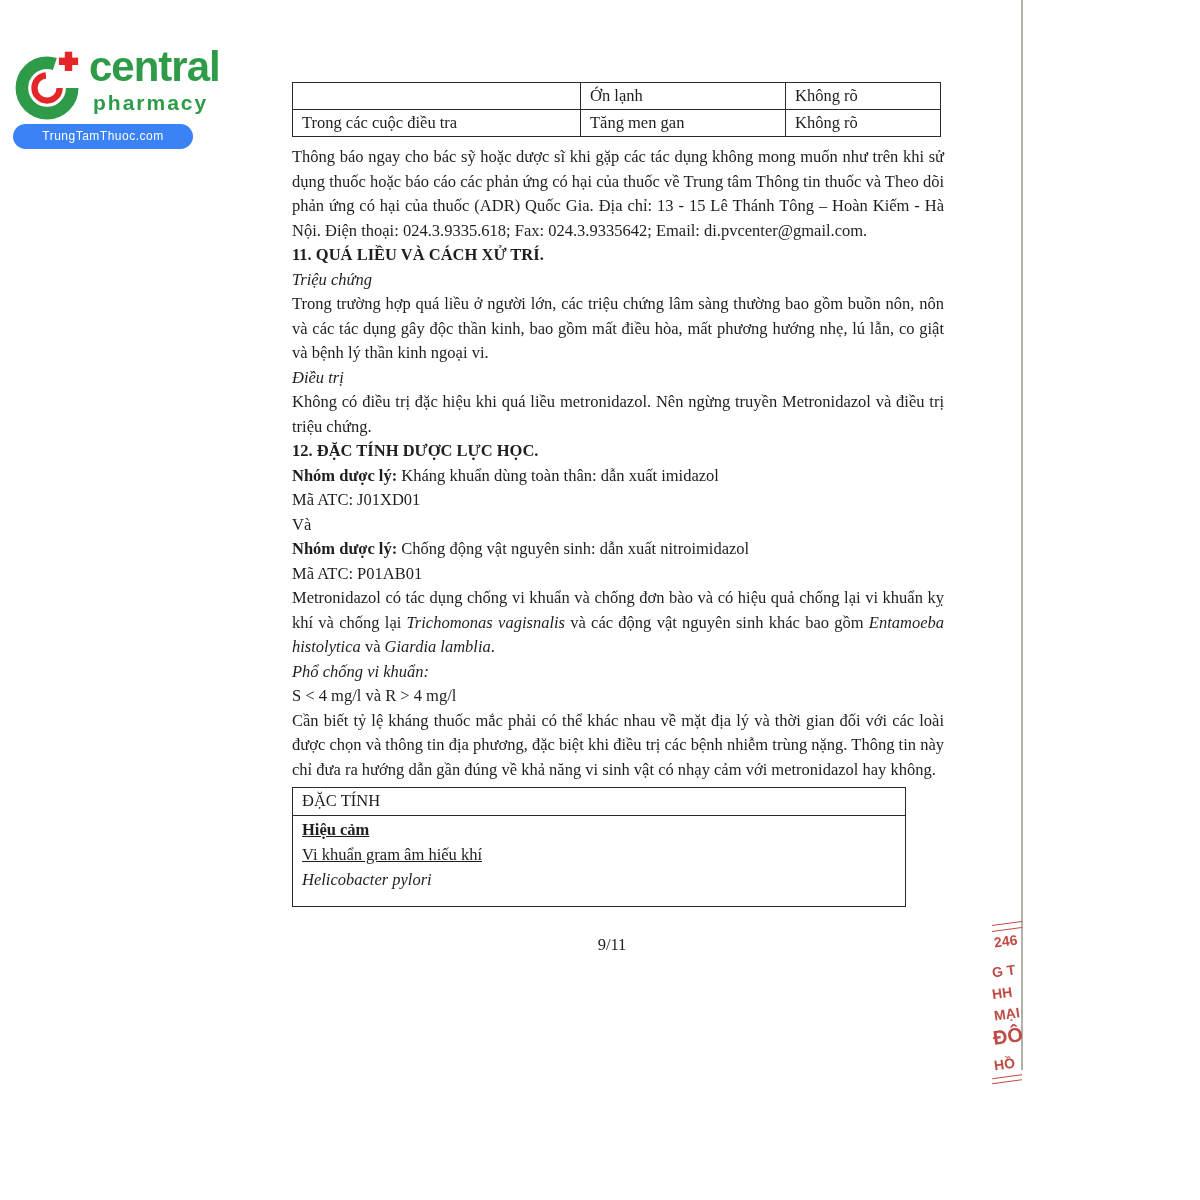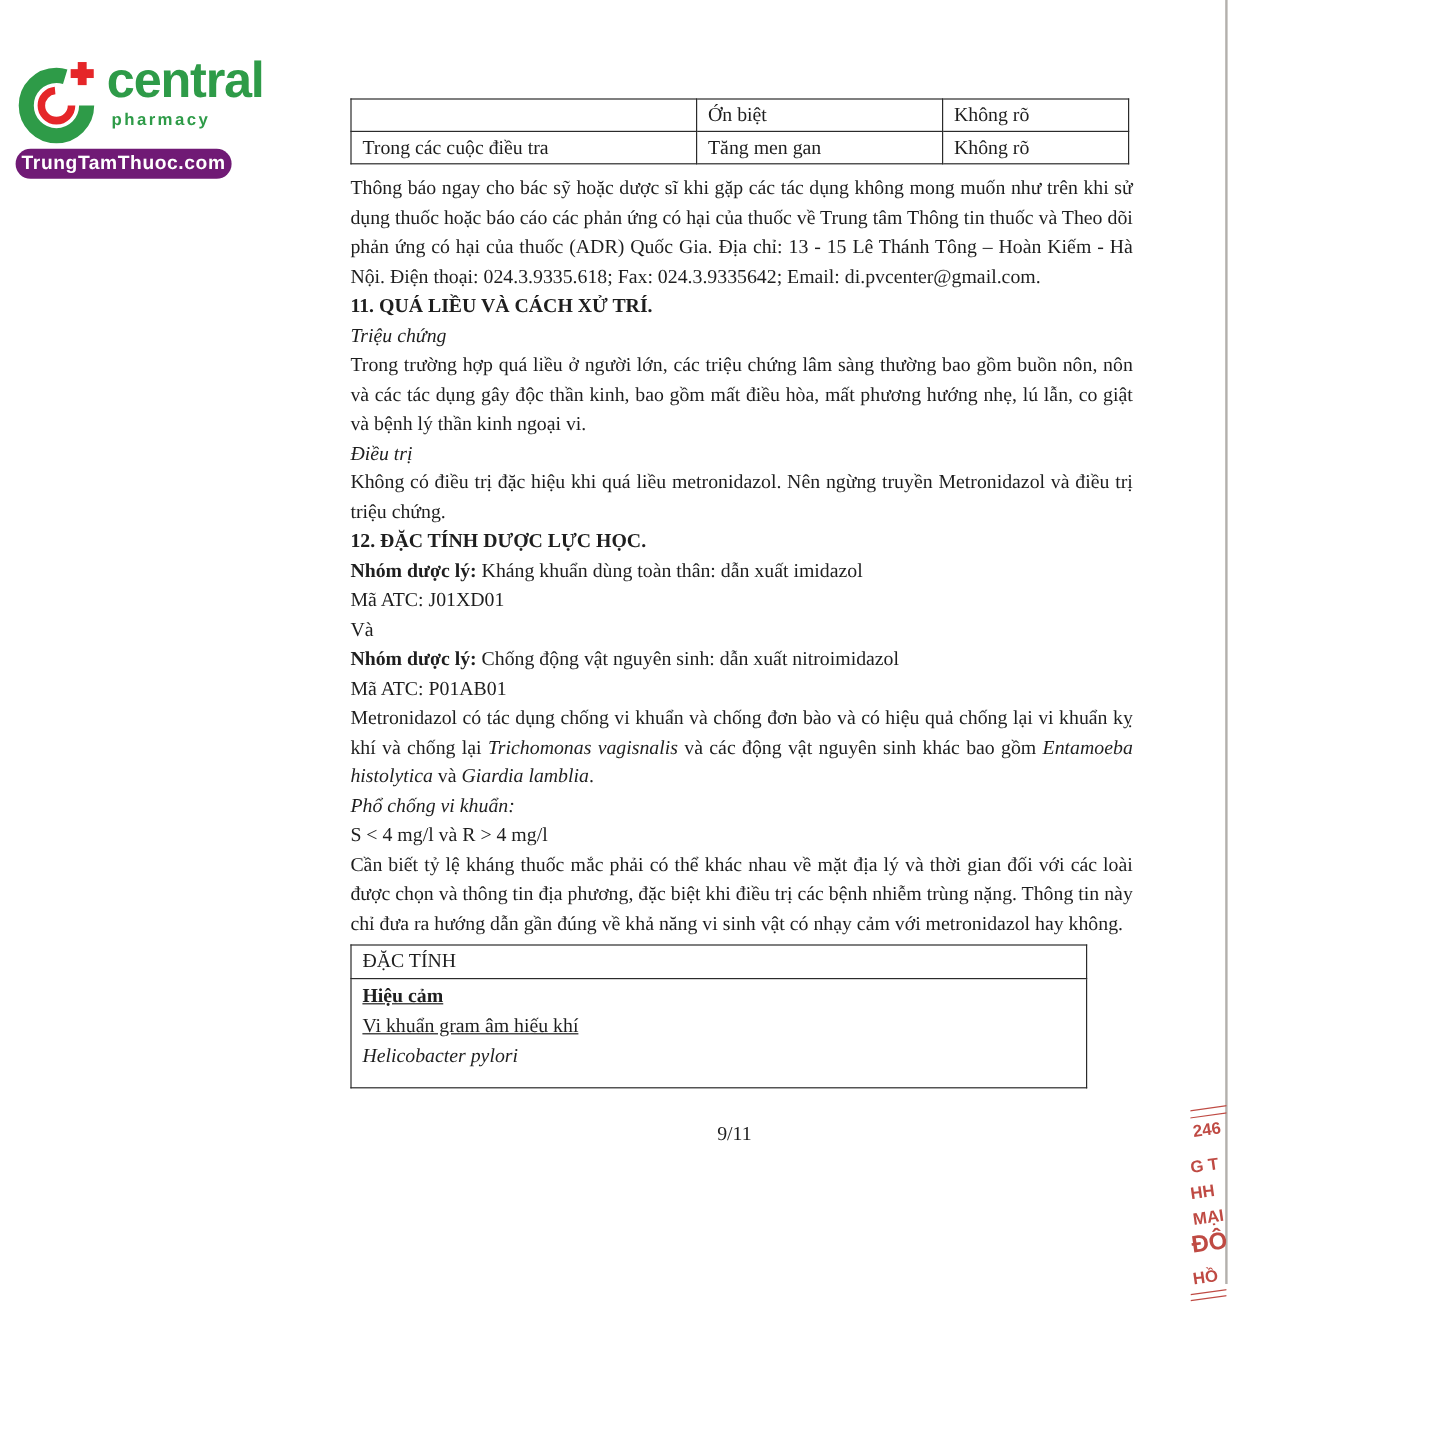--- a/index.html
+++ b/index.html
@@ -10,26 +10,26 @@
 
   
   .logo { position:absolute; left:13px; top:28px; width:230px; height:115px;margin-top:12px; }
   .logo-icon { position:absolute; left:0px; top:8px; }
   .logo-brand {
     position:absolute; left:76px; top:6px; font-family:"Liberation Sans", sans-serif;
     font-weight:bold; font-size:42px; letter-spacing:-1px; color:#2e9b48; line-height:1;
   }
   .logo-tagline {
     position:absolute; left:80px; top:52px; font-family:"Liberation Sans", sans-serif;
-    font-weight:bold; font-size:14px; letter-spacing:2px; color:#2e9b48; line-height:1;
+    font-weight:bold; font-size:21px; letter-spacing:2px; color:#2e9b48; line-height:1;
   }
   .logo-pill {
     position:absolute; left:0px; top:84px; width:180px; height:25px; border-radius:13px;
-    background:#701a75; color:#ffffff; font-family:"Liberation Sans", sans-serif;
-    font-weight:bold; font-size:16px; line-height:25px; text-align:center; letter-spacing:0.5px;
+    background:#3b82f6; color:#ffffff; font-family:"Liberation Sans", sans-serif;
+    font-weight:normal; font-size:12px; line-height:25px; text-align:center; letter-spacing:0.5px;
   }
 
   
   .content { position:absolute; left:292px; top:82px; width:652px; font-size:16.5px; line-height:24.5px; }
   .content p { margin:0; }
   .just { text-align:justify; }
   .bold { font-weight:bold; }
   .italic { font-style:italic; }
   .underline { text-decoration:underline; }
 
@@ -73,21 +73,21 @@
 
     <table class="adr">
       <colgroup>
           <col style="width:288px">
           <col style="width:205px">
           <col style="width:155px">
         </colgroup>
       <tbody>
           <tr>
         <td></td>
-        <td>Ớn biệt</td>
+        <td>Ớn lạnh</td>
         <td>Không rõ</td>
       </tr>
       <tr>
         <td>Trong các cuộc điều tra</td>
         <td>Tăng men gan</td>
         <td>Không rõ</td>
       </tr>
     </tbody>
       </table>
 

